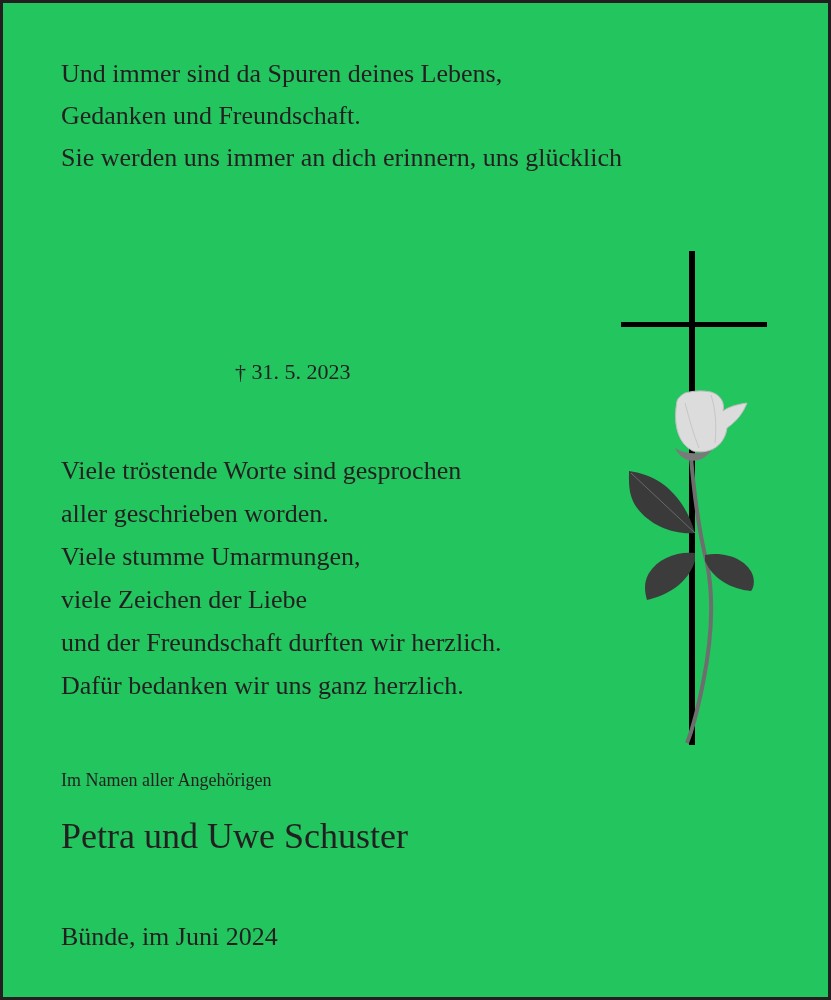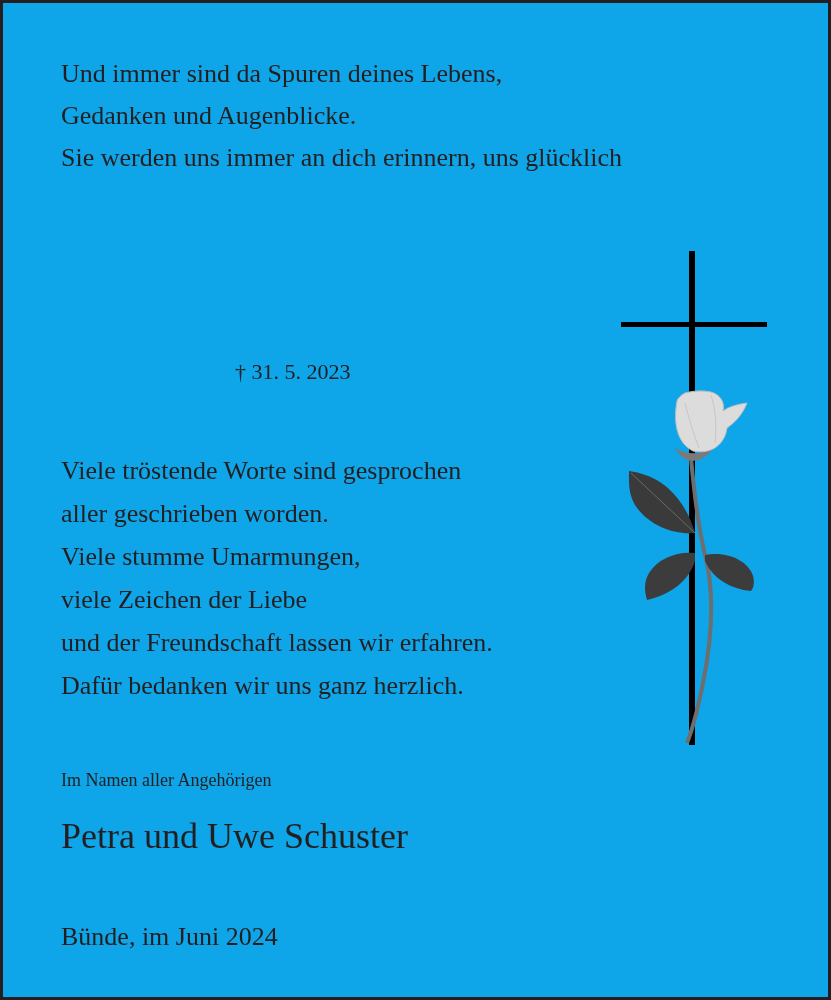--- a/index.html
+++ b/index.html
@@ -1,19 +1,19 @@
 <!DOCTYPE html>
 <html><head>
   <meta charset="utf-8">
   <style>
     html, body { margin: 0; padding: 0; background: #ffffff; }
     body { width: 831px; height: 1000px; position: relative; overflow: hidden; }
     .card {
       position: absolute; left: 0; top: 0; width: 831px; height: 1000px;
-      box-sizing: border-box; border: 3px solid #231f20; background: #0ea5e9;
+      box-sizing: border-box; border: 3px solid #231f20; background: #22c55e;
     }
     .serif { font-family: "Liberation Serif", "DejaVu Serif", serif; color: #231f20; }
     .poem-top {
       position: absolute; left: 58px; top: 50px;
       font-size: 26px; line-height: 42px; white-space: nowrap;
     }
     .poem-top div, .poem-mid div { height: 42px; }
     .name {
       position: absolute; left: 96px; top: 272px;
       font-size: 64px; line-height: 76px; white-space: nowrap; letter-spacing: 0px;
@@ -41,32 +41,32 @@
     }
     .emblem { position: absolute; left: 600px; top: 240px; width: 190px; height: 510px; }
   </style>
 </head>
 <body>
 
 <div class="card">
 
   <div class="poem-top serif">
     <div>Und immer sind da Spuren deines Lebens,</div>
-    <div>Gedanken und Augenblicke.</div>
+    <div>Gedanken und Freundschaft.</div>
     <div>Sie werden uns immer an dich erinnern, uns glücklich</div>
   </div>
 
   <div class="death serif">† 31. 5. 2023</div>
 
   <div class="poem-mid serif">
     <div>Viele tröstende Worte sind gesprochen</div>
     <div>aller geschrieben worden.</div>
     <div>Viele stumme Umarmungen,</div>
     <div>viele Zeichen der Liebe</div>
-    <div>und der Freundschaft lassen wir erfahren.</div>
+    <div>und der Freundschaft durften wir herzlich.</div>
     <div>Dafür bedanken wir uns ganz herzlich.</div>
   </div>
 
   <div class="behalf serif">Im Namen aller Angehörigen</div>
   <div class="signers serif">Petra und Uwe Schuster</div>
   <div class="place-date serif">Bünde, im Juni 2024</div>
 
   <svg class="emblem" viewBox="0 0 190 510" xmlns="http://www.w3.org/2000/svg">
 
     <rect x="86" y="8" width="6" height="494" fill="#000000"></rect>

